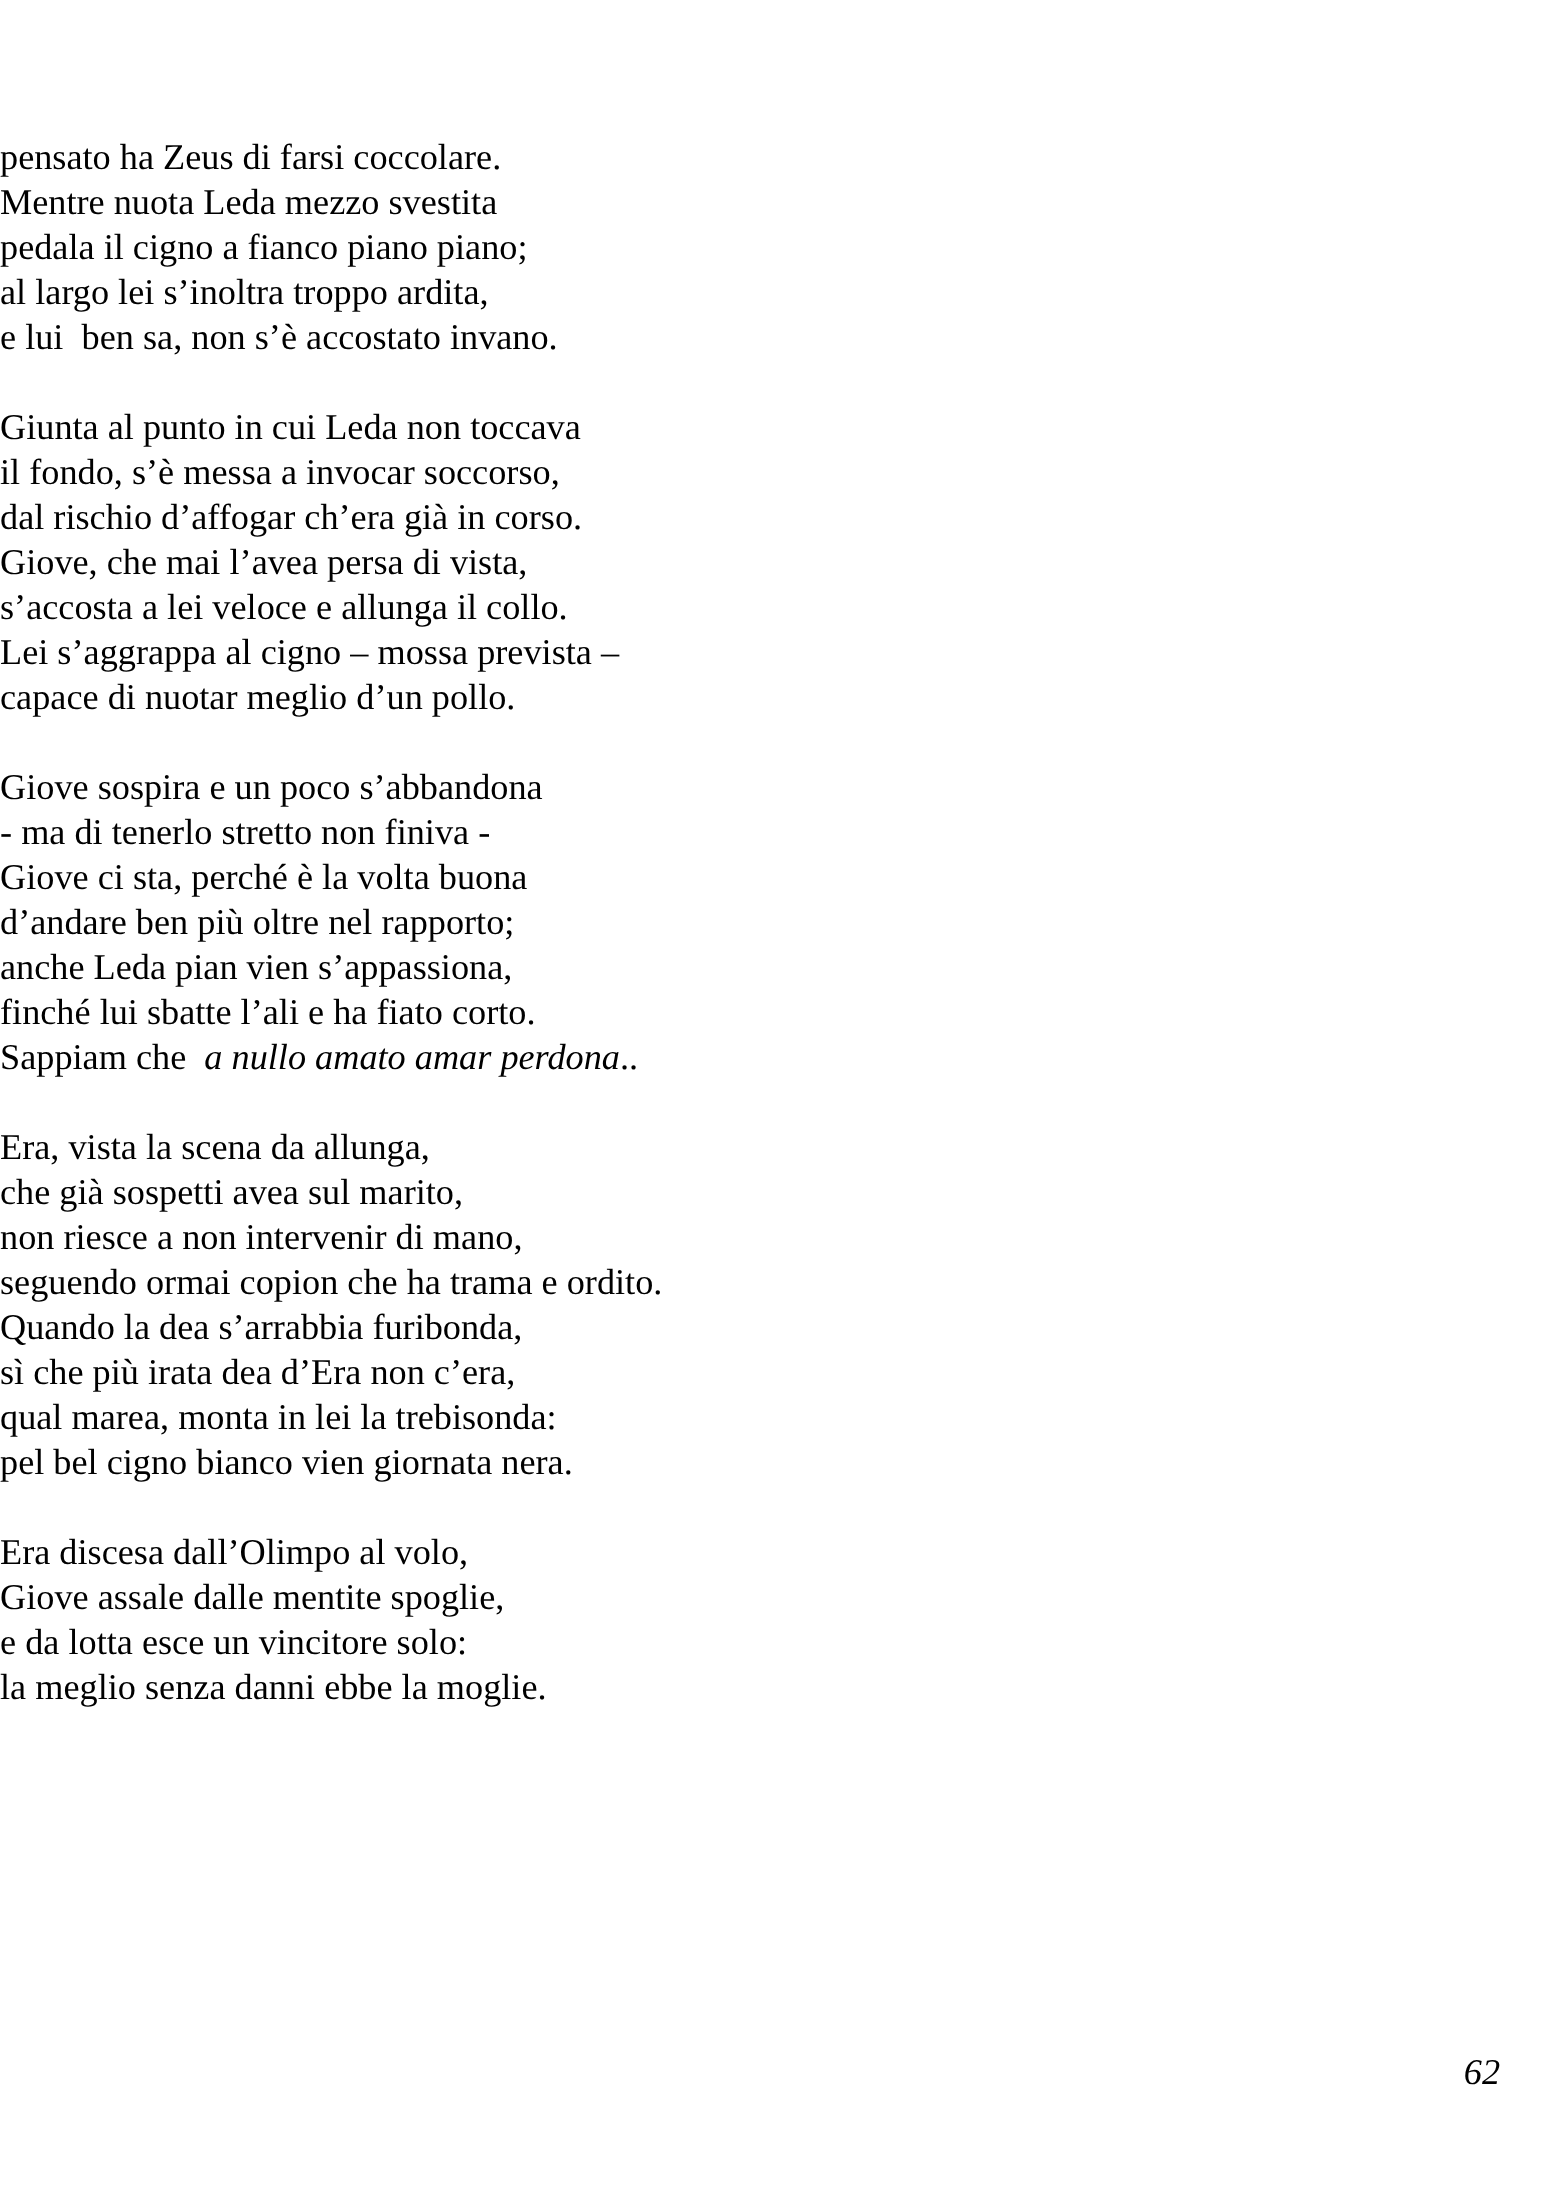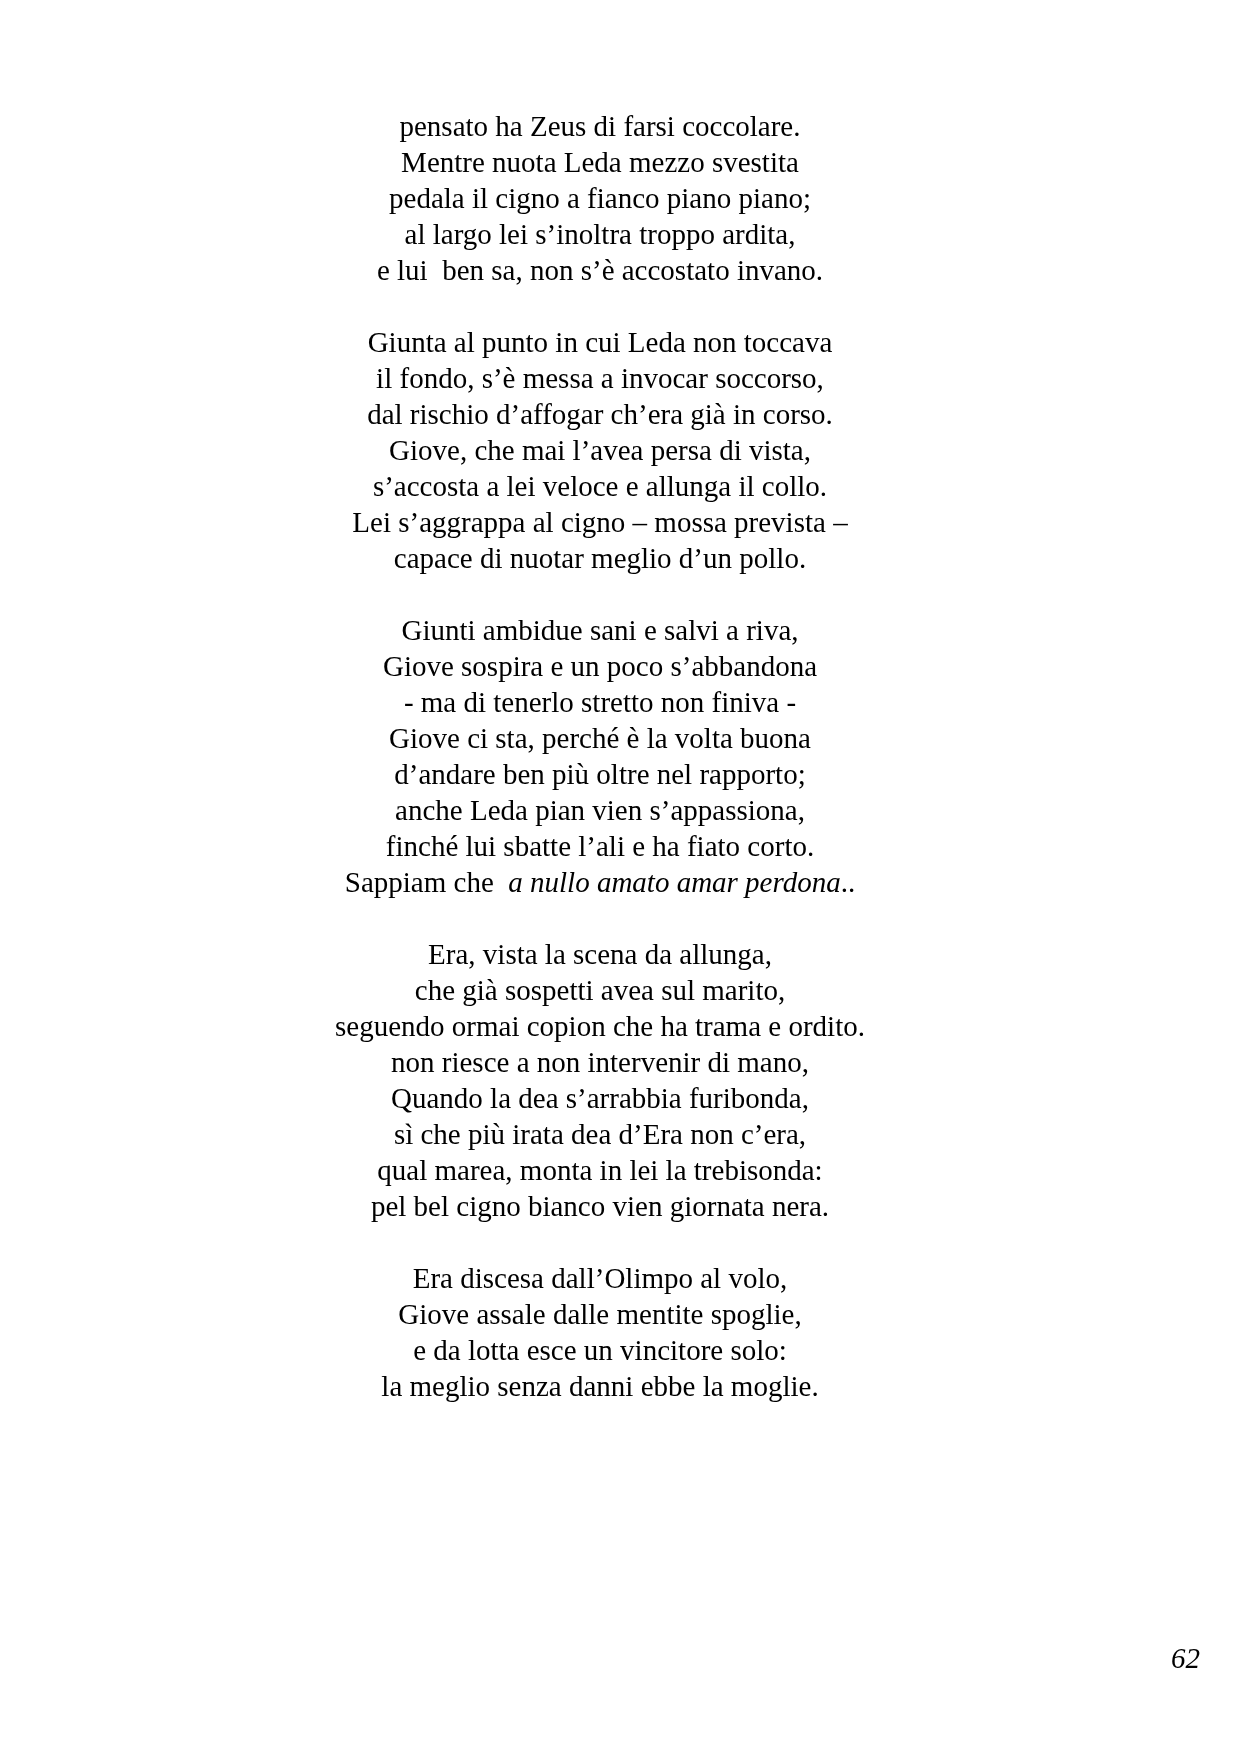--- a/index.html
+++ b/index.html
@@ -13,21 +13,21 @@
       position: relative;
       overflow: hidden;
       font-family: "Liberation Serif", "DejaVu Serif", serif;
       color: #000000;
     }
     .page {
       position: absolute;
       left: 0;
       top: 108px;
       width: 1200px;
-      text-align: center;
+      text-align: left;
     }
     .stanza {
       margin: 0 0 36px 0;
     }
     .line {
       display: block;
       font-size: 29px;
       line-height: 36px;
       white-space: pre;
     }
@@ -62,35 +62,34 @@
     <span class="line">Giunta al punto in cui Leda non toccava</span>
     <span class="line">il fondo, s’è messa a invocar soccorso,</span>
     <span class="line">dal rischio d’affogar ch’era già in corso.</span>
     <span class="line">Giove, che mai l’avea persa di vista,</span>
     <span class="line">s’accosta a lei veloce e allunga il collo.</span>
     <span class="line">Lei s’aggrappa al cigno – mossa prevista –</span>
     <span class="line">capace di nuotar meglio d’un pollo.</span>
   </div>
 
   <div class="stanza">
-    <span class="line">Giunti ambidue sani e salvi a riva,</span>
     <span class="line">Giove sospira e un poco s’abbandona</span>
     <span class="line">- ma di tenerlo stretto non finiva -</span>
     <span class="line">Giove ci sta, perché è la volta buona</span>
     <span class="line">d’andare ben più oltre nel rapporto;</span>
     <span class="line">anche Leda pian vien s’appassiona,</span>
     <span class="line">finché lui sbatte l’ali e ha fiato corto.</span>
     <span class="line"><span>Sappiam che  </span><em>a nullo amato amar perdona</em><span>..</span></span>
   </div>
 
   <div class="stanza">
     <span class="line">Era, vista la scena da allunga,</span>
     <span class="line">che già sospetti avea sul marito,</span>
+    <span class="line">non riesce a non intervenir di mano,</span>
     <span class="line">seguendo ormai copion che ha trama e ordito.</span>
-    <span class="line">non riesce a non intervenir di mano,</span>
     <span class="line">Quando la dea s’arrabbia furibonda,</span>
     <span class="line">sì che più irata dea d’Era non c’era,</span>
     <span class="line">qual marea, monta in lei la trebisonda:</span>
     <span class="line">pel bel cigno bianco vien giornata nera.</span>
   </div>
 
   <div class="stanza">
     <span class="line">Era discesa dall’Olimpo al volo,</span>
     <span class="line">Giove assale dalle mentite spoglie,</span>
     <span class="line">e da lotta esce un vincitore solo:</span>

